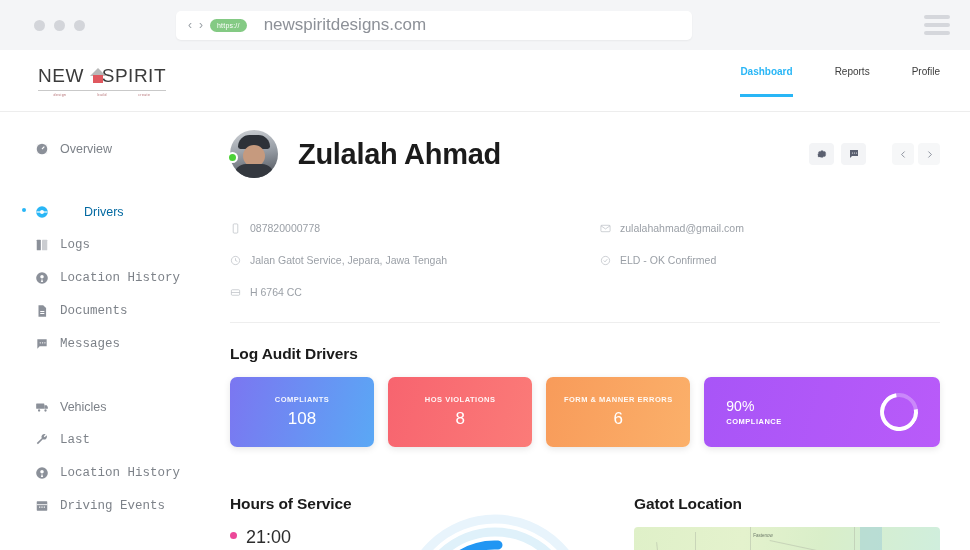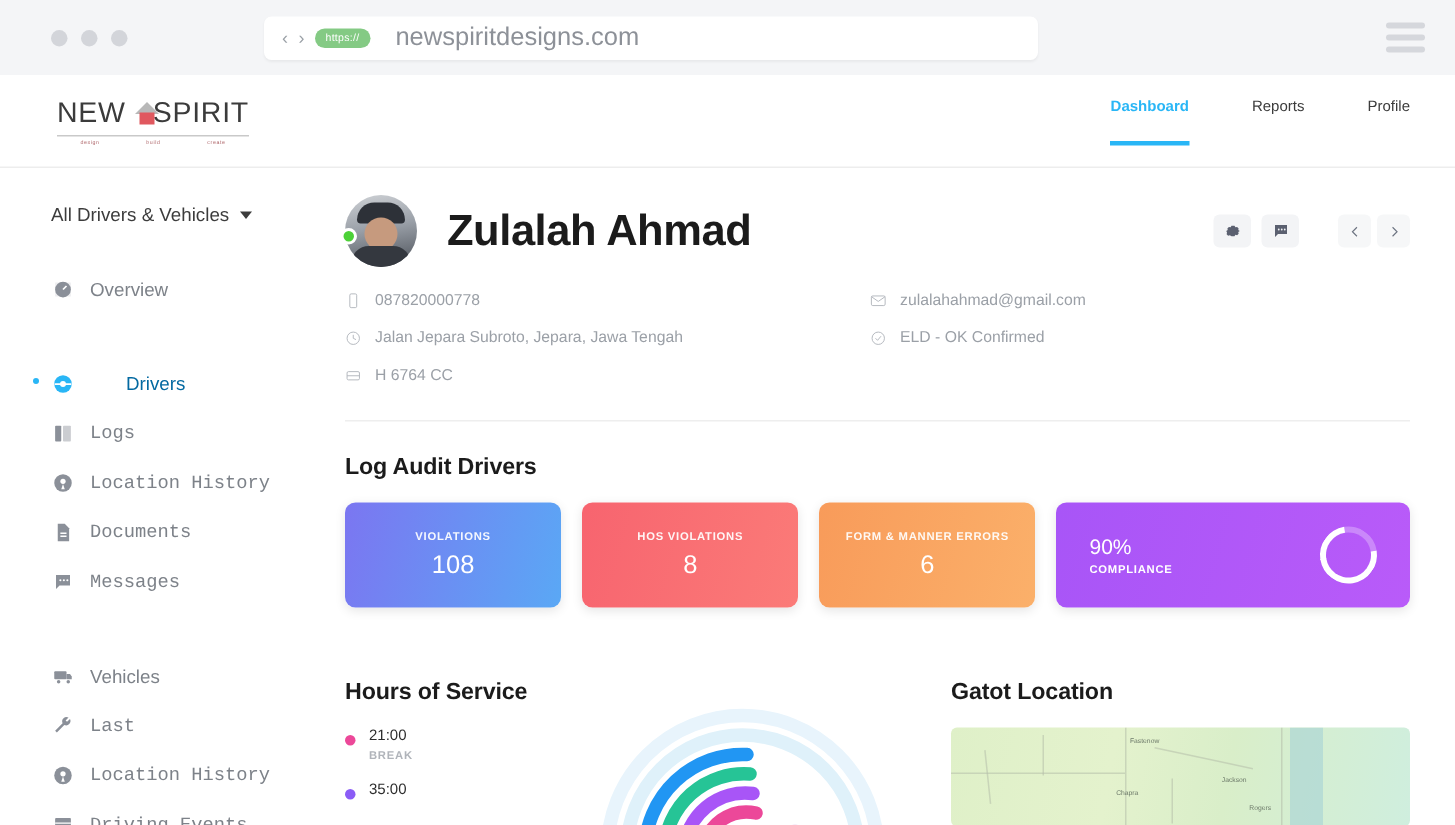--- a/index.html
+++ b/index.html
@@ -136,21 +136,21 @@
   .icon-btn {
     width: 25px; height: 22px; border-radius: 4px; background: #f3f4f6;
     display: flex; align-items: center; justify-content: center; cursor: pointer;
   }
   .icon-btn svg { width: 12px; height: 12px; fill: #5b6070; }
   .pager { display: flex; gap: 4px; }
   .pager .icon-btn { background: #f6f7f8; width: 22px; }
   .pager svg { width: 9px; height: 9px; fill: none; stroke: #6b7280; stroke-width: 2; }
 
   
-  .meta { display: grid; grid-template-columns: 350px 1fr; margin-top: 16px; row-gap: 13px; }
+  .meta { display: grid; grid-template-columns: 350px 1fr; margin-top: 44px; row-gap: 13px; gap: 20px; }
   .meta-item { display: flex; align-items: center; gap: 9px; font-size: 10.5px; color: #9ba0a7; }
   .meta-item svg { width: 11px; height: 11px; fill: none; stroke: #b3b7bd; stroke-width: 1.4; flex-shrink: 0; }
 
   .divider { border-top: 1px solid #eeeeee; margin: 24px 0 0 0; }
 
   
   .section-title { font-size: 15.5px; color: #1b1b1b; font-weight: bold; margin: 22px 0 14px; letter-spacing: -.1px; }
 
   
   .cards { display: flex; gap: 14px; }
@@ -177,21 +177,21 @@
     border: 4px solid #fff; border-top-color: rgba(255,255,255,.28);
     transform: rotate(36deg);
   }
 
   
   .bottom { display: flex; gap: 34px; margin-top: 26px; }
   .panel-hos { width: 370px; position: relative; }
   .panel-map { flex: 1; }
   .legend-item { display: flex; align-items: flex-start; gap: 9px; margin-bottom: 13px; }
   .legend-dot { width: 7px; height: 7px; border-radius: 50%; margin-top: 5px; flex-shrink: 0; }
-  .legend-time { font-size: 10px; color: #2d2d2d; line-height: 1.15; }
+  .legend-time { font-size: 18px; color: #2d2d2d; line-height: 1.15; }
   .legend-sub { font-size: 7.5px; color: #b0b4ba; letter-spacing: .5px; margin-top: 2px; font-weight: bold; }
   .rings { position: absolute; left: 150px; top: 18px; }
   .map-box {
     height: 66px; border-radius: 4px; overflow: hidden; position: relative;
     background: linear-gradient(100deg,#dff0c8 0%,#e4f2cd 35%,#d9eec9 60%,#cfeede 100%);
   }
   .map-box .mgrid { position: absolute; inset: 0; }
   .map-box .mline { position: absolute; background: rgba(180,190,170,.55); }
   .map-lbl { position: absolute; font-size: 4.5px; color: #6d7a6a; }
 </style>
@@ -235,24 +235,20 @@
   <nav class="topnav">
     <a href="#" class="active">Dashboard</a>
     <a href="#">Reports</a>
     <a href="#">Profile</a>
   </nav>
 </div>
 
 <div class="app-body">
 
   <aside class="sidebar">
-    <div class="filter-select">
-      <span>All Drivers &amp; Vehicles</span>
-      <span class="caret"></span>
-    </div>
 
     <div class="nav-group">
       <div class="nav-item">
         <span class="nav-ico">
           <svg viewBox="0 0 24 24">
               <path d="M3 4h18v16H3z" opacity=".15"></path>
               <circle cx="12" cy="12" r="9"></circle>
               <path d="M12 12l4-4" stroke="#fff" stroke-width="2" fill="none"></path>
             </svg>
         </span>
@@ -414,21 +410,21 @@
             <rect x="2" y="5" width="20" height="14" rx="2"></rect>
             <polyline points="2,6 12,13 22,6"></polyline>
           </svg>
         <span>zulalahahmad@gmail.com</span>
       </div>
       <div class="meta-item">
         <svg viewBox="0 0 24 24">
             <circle cx="12" cy="12" r="9"></circle>
             <polyline points="12,7 12,12 16,14"></polyline>
           </svg>
-        <span>Jalan Jepara Subroto, Jepara, Jawa Tengah</span>
+        <span>Jalan Gatot Service, Jepara, Jawa Tengah</span>
       </div>
       <div class="meta-item">
         <svg viewBox="0 0 24 24">
             <circle cx="12" cy="12" r="9"></circle>
             <polyline points="8,12 11,15 16,9"></polyline>
           </svg>
         <span>ELD - OK Confirmed</span>
       </div>
       <div class="meta-item">
         <svg viewBox="0 0 24 24">
@@ -438,21 +434,21 @@
         <span>H 6764 CC</span>
       </div>
     </div>
 
     <div class="divider"></div>
 
     <h2 class="section-title">Log Audit Drivers</h2>
 
     <div class="cards">
       <div class="card c-blue">
-        <span class="card-label">VIOLATIONS</span>
+        <span class="card-label">COMPLIANTS</span>
         <span class="card-value">108</span>
       </div>
       <div class="card c-pink">
         <span class="card-label">HOS VIOLATIONS</span>
         <span class="card-value">8</span>
       </div>
       <div class="card c-orange">
         <span class="card-label">FORM &amp; MANNER ERRORS</span>
         <span class="card-value">6</span>
       </div>

